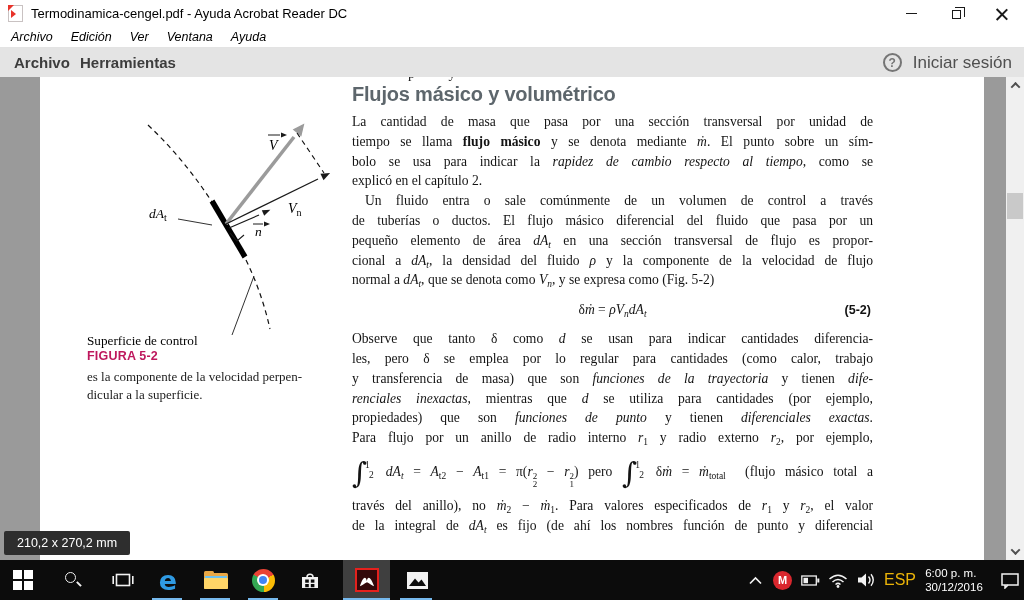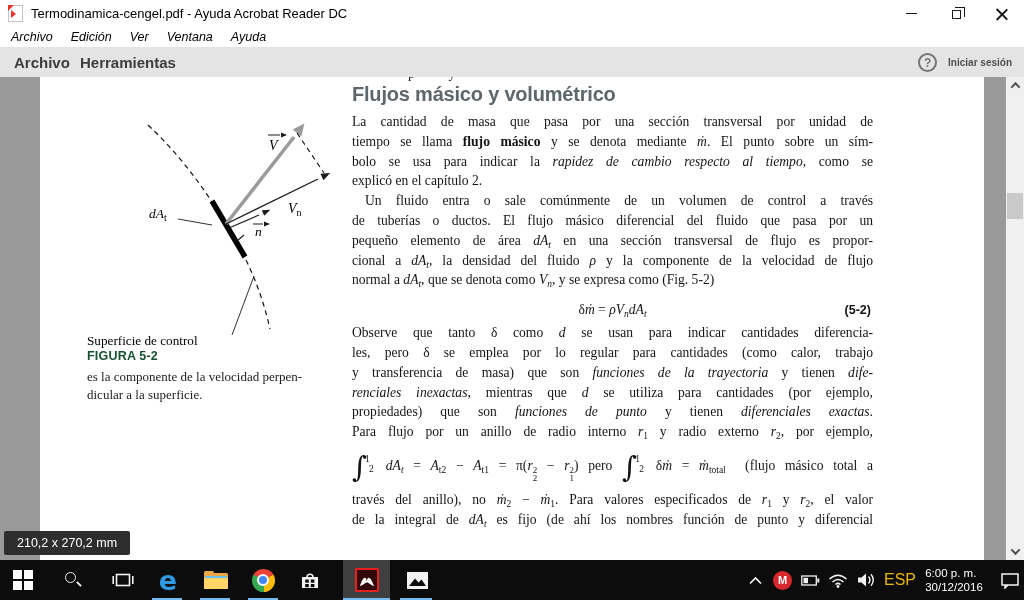--- a/index.html
+++ b/index.html
@@ -27,21 +27,21 @@
   .menuitem:first-child { margin-left:2px; }
 
   
   .tabbar { position:absolute; left:0; top:48px; width:1024px; height:29px; background:#e4e4e4; }
   .tab-home { position:absolute; left:14px; top:0; height:29px; display:flex; align-items:center; font-size:15px; font-weight:bold; color:#3d3d3d; }
   .tab-tools { position:absolute; left:80px; top:0; height:29px; display:flex; align-items:center; font-size:15px; font-weight:bold; color:#3d3d3d; }
   .tab-doc { position:absolute; left:218px; top:0; width:174px; height:29px; background:#ffffff; display:flex; align-items:center; justify-content:center; font-size:12.5px; color:#333; }
   .tab-doc .closex { margin-left:10px; font-size:13px; color:#555; }
   .signin { position:absolute; right:12px; top:0; height:29px; display:flex; align-items:center; gap:11px; }
   .helpcirc { width:19px; height:19px; border:2px solid #757575; border-radius:50%; color:#757575; font-size:12px; font-weight:bold; display:flex; align-items:center; justify-content:center; }
-  .signin-label { font-size:10px; font-weight:bold; color:#4f4f4f;text-align:right; }
+  .signin-label { font-size:17px; font-weight:normal; color:#4f4f4f;text-align:right; }
 
   
   .viewer { position:absolute; left:0; top:77px; width:1024px; height:483px; background:#9a9a9a; }
   .page { position:absolute; left:40px; top:0; width:944px; height:483px; background:#ffffff; overflow:hidden; }
 
   
   .vscroll { position:absolute; right:0; top:0; width:18px; height:483px; background:#f0f0f0; }
   .vs-btn { position:absolute; left:0; width:18px; height:17px; display:flex; align-items:center; justify-content:center; }
   .vs-up { top:0; } .vs-down { bottom:0; }
   .chev { width:7px; height:7px; border-left:2px solid #505050; border-top:2px solid #505050; }
@@ -50,33 +50,33 @@
   .vs-thumb { position:absolute; left:1px; top:116px; width:16px; height:26px; background:#c9c9c9; }
 
   
   .article { position:absolute; left:312px; top:6px; width:521px; font-family:"Liberation Serif", serif; font-size:13.6px; color:#141414; }
   .heading { font-family:"Liberation Sans", sans-serif; font-size:20px; font-weight:bold; color:#5d666c; margin-bottom:6px; letter-spacing:-0.2px; }
   .ln { line-height:19.8px; text-align:justify; text-align-last:justify; white-space:normal; }
   .ll { text-align-last:left; }
   .ind { text-indent:13px; }
   i { font-style:italic; }
   sub { font-size:9.5px; vertical-align:-3px; line-height:0; }
-  .eqrow { position:relative; height:26px; margin:7px 0 0 0; }
+  .eqrow { position:relative; height:26px; margin:7px 0 6px 0; }
   .eqbody { position:absolute; left:0; width:100%; text-align:center; line-height:26px; }
   .eqnum { position:absolute; right:2px; top:0; line-height:26px; font-family:"Liberation Sans", sans-serif; font-weight:bold; font-size:12.5px; color:#111; }
   .eqline { height:44px; line-height:44px; margin:2px 0 2px 0; white-space:nowrap; text-align:justify; text-align-last:justify; }
   .bigint { font-family:"DejaVu Serif", serif; font-size:29px; font-style:normal; vertical-align:-7px; }
   .ilim { display:inline-block; position:relative; width:9px; height:30px; vertical-align:-9px; font-size:9.5px; font-style:normal; }
   .ilim .up { position:absolute; left:2px; top:-2px; }
   .ilim .dn { position:absolute; left:-2px; bottom:-2px; }
   .ss { display:inline-flex; flex-direction:column; font-size:9px; line-height:8px; vertical-align:-3px; font-style:normal; }
 
   
   .figwrap { position:absolute; left:45px; top:20px; width:270px; height:252px; }
-  .figcap-title { position:absolute; left:47px; top:272px; font-size:12.5px; font-weight:bold; color:#14532d; letter-spacing:0.2px; }
+  .figcap-title { position:absolute; left:47px; top:272px; font-size:12.5px; font-weight:bold; color:#be185d; letter-spacing:0.2px; }
   .figcap { position:absolute; left:47px; top:291px; width:266px; font-family:"Liberation Serif", serif; font-size:13px; line-height:17.5px; color:#1c1c1c; }
   .topfrag { position:absolute; left:368px; top:0; width:200px; height:8px; overflow:hidden; font-family:"Liberation Serif", serif; font-size:14px; word-spacing:30px; }
   .topfrag > div { margin-top:-11px; }
 
   
   .tooltip { position:absolute; left:4px; top:531px; height:24px; background:#2e2e2e; color:#ffffff; font-size:12.5px; display:flex; align-items:center; padding:0 13px; border-radius:2px; }
 
   
   .taskbar { position:absolute; left:0; top:560px; width:1024px; height:40px; background:#0c0c0c; }
   .tb-ico { position:absolute; top:0; height:40px; width:46px; display:flex; align-items:center; justify-content:center; }

